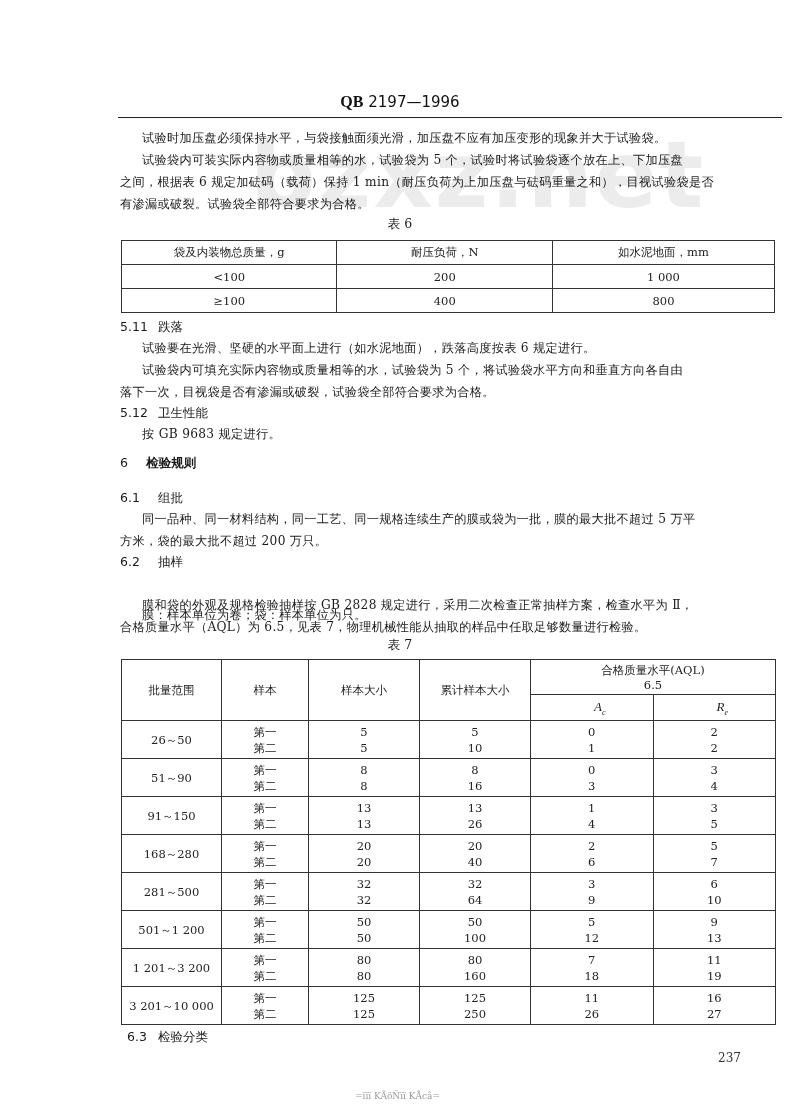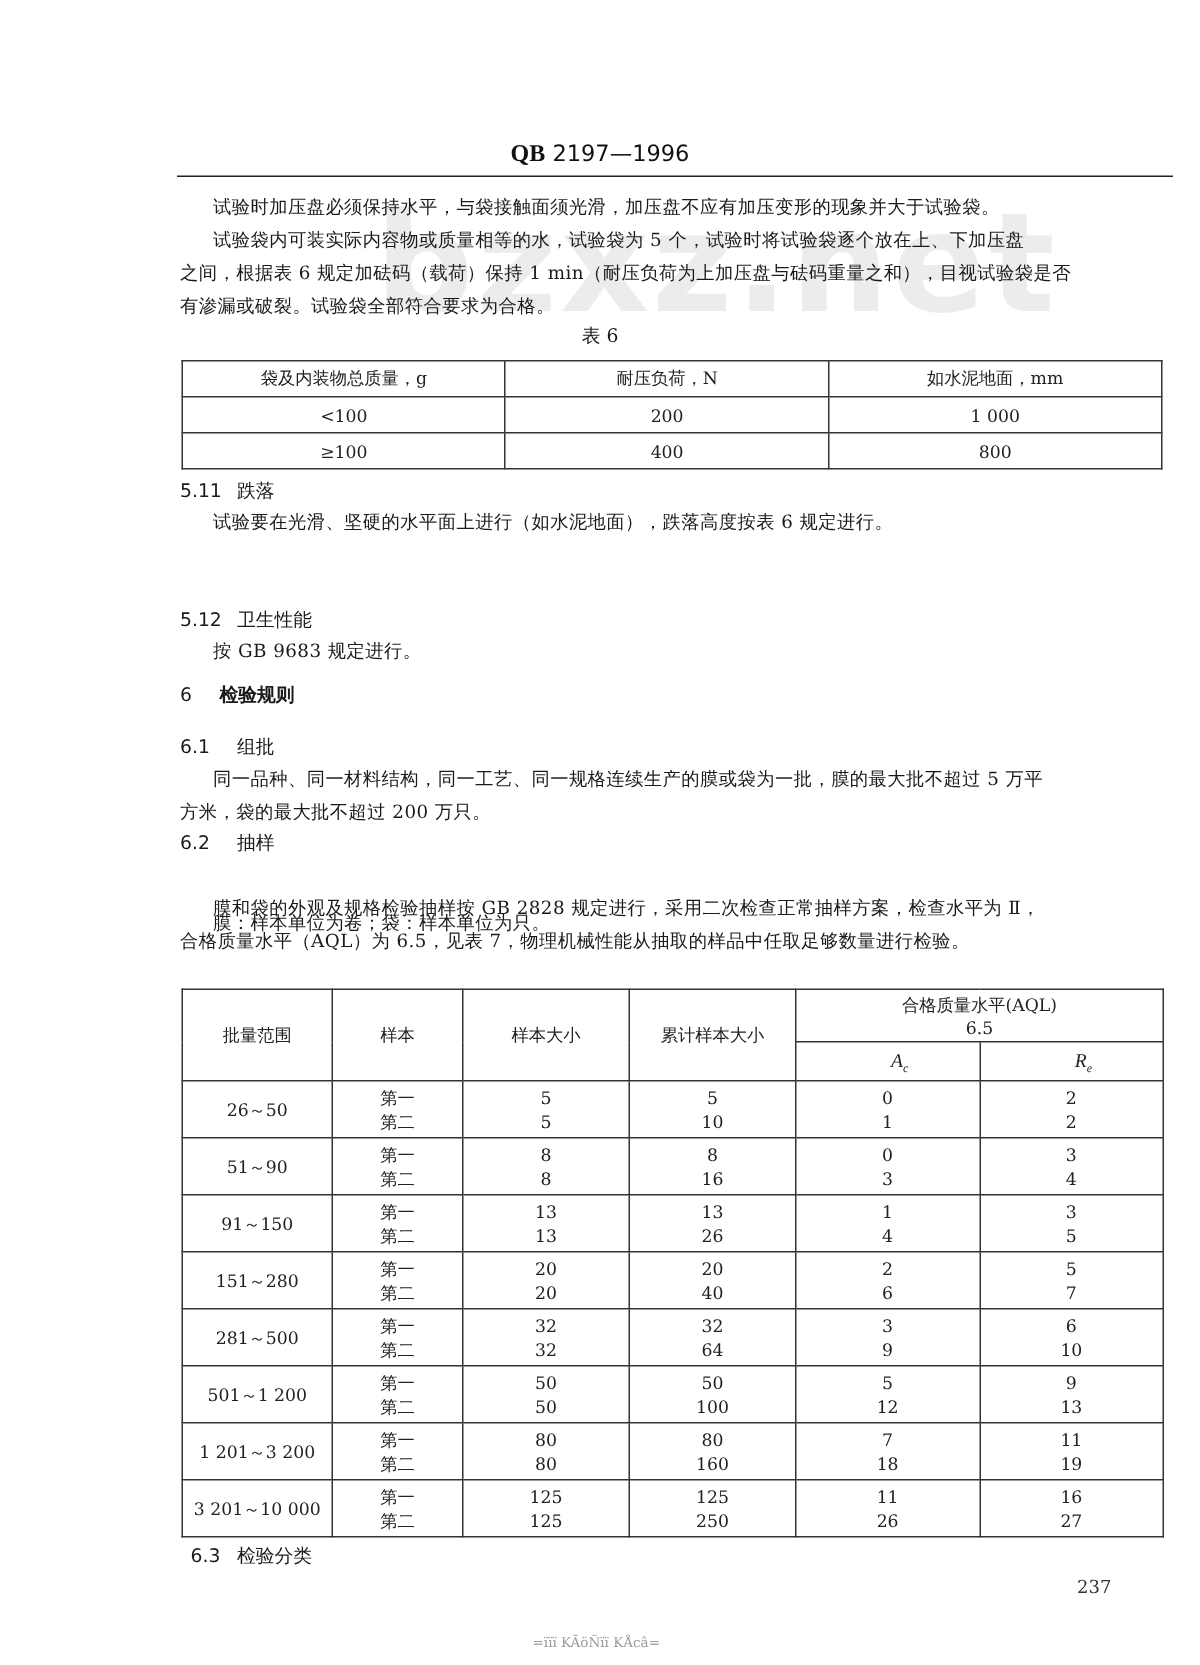--- a/index.html
+++ b/index.html
@@ -107,20 +107,24 @@
   </tbody>
     </table>
 
   <div class="sec" style="top:319px;">
     <span class="num">5.11</span>
     <span>跌落</span>
   </div>
   <div class="para" style="top:337px;">
     <span class="ind"></span><span>试验要在光滑、坚硬的水平面上进行（如水泥地面），跌落高度按表 6 规定进行。</span>
   </div>
+  <div class="para" style="top:359px;">
+    <span class="ind"></span><span>试验袋内可填充实际内容物或质量相等的水，试验袋为 5 个，将试验袋水平方向和垂直方向各自由</span><br>
+    <span>落下一次，目视袋是否有渗漏或破裂，试验袋全部符合要求为合格。</span>
+  </div>
 
   <div class="sec" style="top:405px;">
     <span class="num">5.12</span>
     <span>卫生性能</span>
   </div>
   <div class="para" style="top:423px;">
     <span class="ind"></span><span>按 GB 9683 规定进行。</span>
   </div>
 
   <div class="sec h1" style="top:455px;">
@@ -142,20 +146,21 @@
     <span>抽样</span>
   </div>
   <div class="para" style="top:572px;margin-top:32px;">
     <span class="ind"></span><span>膜：样本单位为卷；袋：样本单位为只。</span>
   </div>
   <div class="para" style="top:594px;">
     <span class="ind"></span><span>膜和袋的外观及规格检验抽样按 GB 2828 规定进行，采用二次检查正常抽样方案，检查水平为 Ⅱ，</span><br>
     <span>合格质量水平（AQL）为 6.5，见表 7，物理机械性能从抽取的样品中任取足够数量进行检验。</span>
   </div>
 
+  <div class="caption" style="top:637px;">表 7</div>
   <table id="t7">
     <tbody>
         <tr>
       <th rowspan="2" style="width:99px">批量范围</th>
       <th rowspan="2" style="width:86px">样本</th>
       <th rowspan="2" style="width:110px">样本大小</th>
       <th rowspan="2" style="width:110px">累计样本大小</th>
       <th colspan="2" class="hdr-top stack">
         <span>合格质量水平(AQL)</span>
         <span>6.5</span>
@@ -230,21 +235,21 @@
           <td class="stack">
             <span>1</span>
             <span>4</span>
           </td>
           <td class="stack">
             <span>3</span>
             <span>5</span>
           </td>
         </tr>
         <tr>
-          <td>151～280</td>
+          <td>168～280</td>
           <td class="stack">
             <span>第一</span>
             <span>第二</span>
           </td>
           <td class="stack">
             <span>20</span>
             <span>20</span>
           </td>
           <td class="stack">
             <span>20</span>

